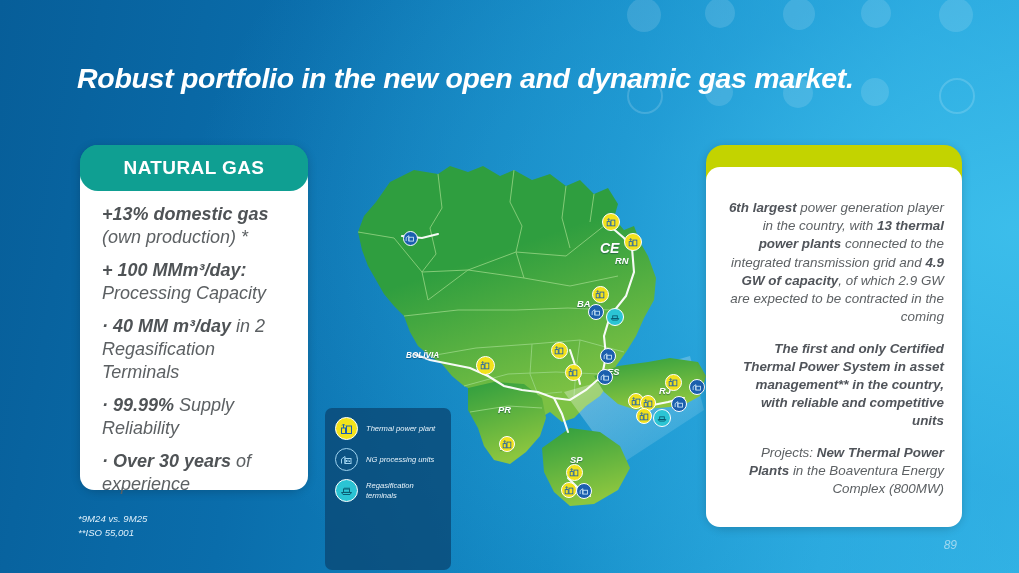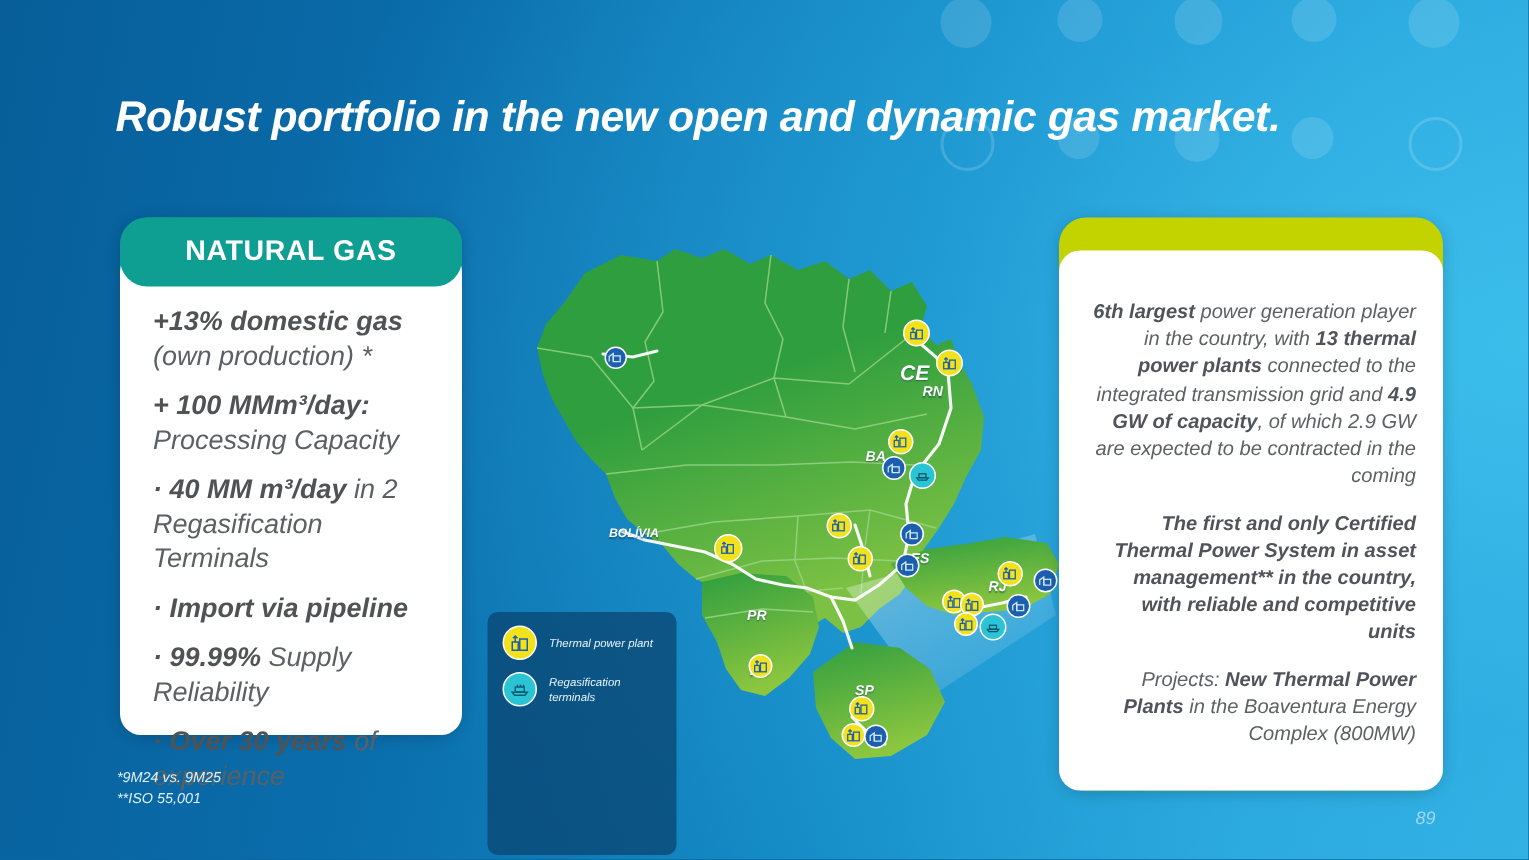--- a/index.html
+++ b/index.html
@@ -396,40 +396,51 @@
             <g fill="none" stroke="#1b5fae" stroke-width="1">
               <rect x="1.5" y="6" width="4" height="5.5"></rect>
               <rect x="6.5" y="4" width="5" height="7.5"></rect>
               <path d="M3.5 6 V2.5 M2 3.5 L3.5 2 L5 3.5"></path>
             </g>
           </svg>
       </span>
       <span class="ltxt">Thermal power plant</span>
     </div>
     <div class="lrow">
+      <span class="lico ng">
+        <svg width="13" height="13" viewBox="0 0 13 13">
+            <g fill="none" stroke="#9fd3ef" stroke-width="1">
+              <path d="M1.5 10.5 V6 L5 3.5 V10.5"></path>
+              <rect x="5" y="5.5" width="6" height="5"></rect>
+              <path d="M6.5 7 V9 M8 6.5 V9 M9.5 7.5 V9"></path>
+            </g>
+          </svg>
+      </span>
+      <span class="ltxt">NG processing units</span>
+    </div>
+    <div class="lrow">
       <span class="lico rg">
         <svg width="13" height="13" viewBox="0 0 13 13">
             <g fill="none" stroke="#0a5e74" stroke-width="1">
               <path d="M1.5 8.5 H11.5 L10 10.5 H3 Z"></path>
               <rect x="3.5" y="5" width="6" height="3.3"></rect>
               <path d="M5 5 V3.5 M7 5 V3.5 M9 5 V3.5"></path>
             </g>
           </svg>
       </span>
       <span class="ltxt">Regasification terminals</span>
     </div>
   </div>
 
   <div class="panel" id="ngPanel">
     <div class="body">
       <div class="inner" id="ngItems">
           <div class="ng-line"><b>+13% domestic gas</b><span> (own production) *</span></div>
           <div class="ng-line"><b>+ 100 MMm³/day:</b><span> Processing Capacity</span></div>
           <div class="ng-line"><b>· 40 MM m³/day</b><span> in 2 Regasification Terminals</span></div>
-          <div class="ng-line"><b>· Import via pipeline</b></div>
           <div class="ng-line"><b>· 99.99%</b><span> Supply Reliability</span></div>
           <div class="ng-line"><b>· Over 30 years</b><span> of experience</span></div>
         </div>
     </div>
     <div class="hdr">NATURAL GAS</div>
   </div>
 
   <div class="panel" id="enPanel">
     <div class="body">
       <div class="inner" id="enItems">

